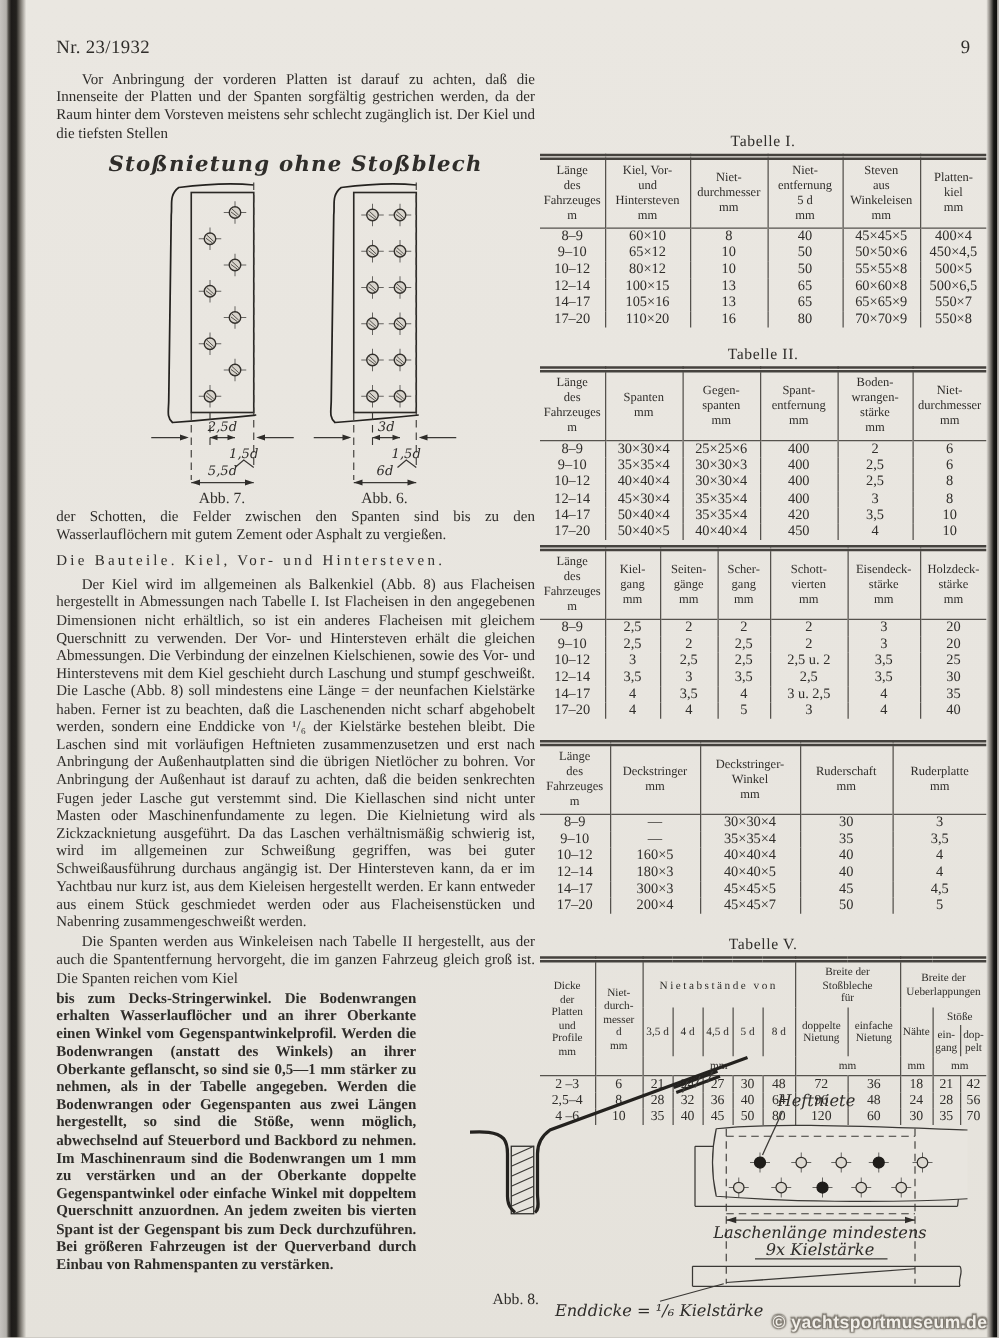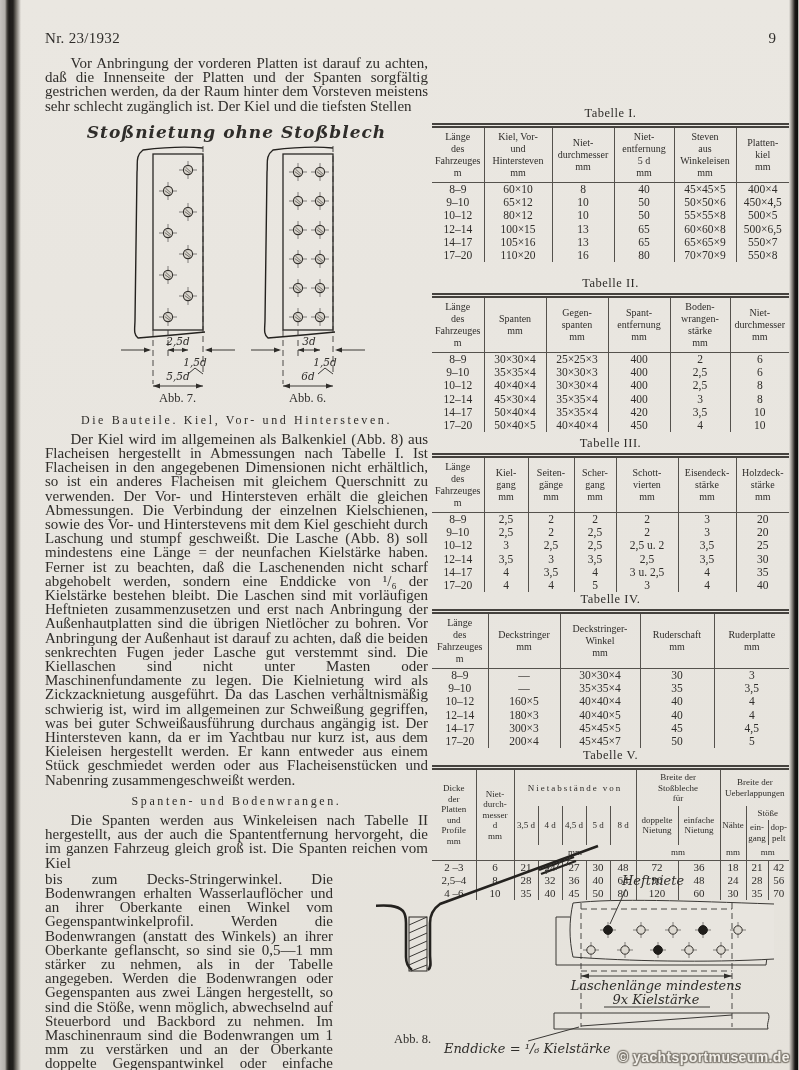--- a/index.html
+++ b/index.html
@@ -4,24 +4,24 @@
 <style>
   html,body{margin:0;padding:0;}
   body{width:799px;height:1070px;overflow:hidden;background:#b9b6b1;}
   .page{position:relative;width:798px;height:1070px;background:linear-gradient(180deg,#eae7e1 0%,#e8e5df 55%,#e5e2db 100%);font-family:"Liberation Serif",serif;color:#2f2d2a;overflow:hidden;}
   .edge-left{position:absolute;left:0;top:0;bottom:0;width:21px;background:linear-gradient(90deg,#c6c3bf 0px,#b3b0ab 5px,#4a4742 7px,#1d1b19 9px,#23211e 13px,#716d66 16px,rgba(233,230,224,0) 21px);}
   .edge-right{position:absolute;right:0;top:0;bottom:0;width:9px;background:linear-gradient(90deg,rgba(233,230,224,0) 0px,#8a8680 3px,#1a1917 6px,#0d0c0b 9px);}
   .hdr-left{position:absolute;left:45px;top:30px;font-size:15px;letter-spacing:.3px;}
   .hdr-page{position:absolute;right:22px;top:30px;font-size:15px;}
   
   .leftcol{position:absolute;left:45px;top:56px;width:383px;}
-  .para{font-size:15px;line-height:14.2px;text-align:justify;margin:0 0 2px 0;}
+  .para{font-size:12px;line-height:14.2px;text-align:justify;margin:0 0 2px 0;}
   .indent{text-indent:1.7em;}
-  .narrow{width:288px;}
-  .heading{font-size:12px;letter-spacing:2.6px;text-align:center;margin:7px 0 4px 0;white-space:nowrap;}
+  .narrow{width:288px;font-weight:bold;}
+  .heading{font-size:12px;letter-spacing:2.6px;text-align:left;margin:7px 0 4px 0;white-space:nowrap;}
   .figtitle{font-family:"DejaVu Serif",serif;font-style:italic;font-weight:600;font-size:17px;text-align:center;margin:9px 0 2px 0;letter-spacing:1px;}
   .figtop-wrap{text-align:left;}
   
   .rightcol{position:absolute;left:432px;top:0;width:357px;}
   .tblock{position:absolute;left:0;width:357px;margin-top:44px;}
   .tbl-title{text-align:center;font-size:12.5px;margin-bottom:2px;letter-spacing:.5px;}
   .dtable{border-collapse:collapse;width:100%;table-layout:fixed;border-top:5px double #45423e;color:#2f2d2a;}
   .dtable thead{border-bottom:1.5px solid #55524d;}
   .dtable th{font-weight:normal;font-size:10px;line-height:12px;white-space:pre-line;vertical-align:middle;padding:3px 1px;}
   .dtable td{font-size:11.5px;line-height:13.2px;padding:0 1px;text-align:center;}
@@ -124,23 +124,23 @@
           <path class="arrfill" d="M 228 206 l 7 -2.4 v 4.8 z"></path>
         <text class="fig-label-sm" x="218" y="222" text-anchor="middle">1,5d</text>
         <path class="thin" d="M 211 230 L 218 224 L 226 230"></path>
         <text class="fig-label-sm" x="201" y="236" text-anchor="middle">6d</text>
         <line class="thin" x1="176" y1="242" x2="226" y2="242"></line>
         <path class="arrfill" d="M 176 242 l 7 -2.4 v 4.8 z M 226 242 l -7 -2.4 v 4.8 z"></path>
         <text class="fig-cap" x="182" y="258">Abb. 6.</text>
       </svg>
     </div>
 
+    <p class="para">der Schotten, die Felder zwischen den Spanten sind bis zu den Wasserlauflöchern mit gutem Zement oder Asphalt zu vergießen.</p>
     <div class="heading">Die Bauteile.  Kiel, Vor- und Hintersteven.</div>
     <p class="para indent">Der Kiel wird im allgemeinen als Balkenkiel (Abb. 8) aus Flacheisen hergestellt in Abmessungen nach Tabelle I.  Ist Flacheisen in den angegebenen Dimensionen nicht erhältlich, so ist ein anderes Flacheisen mit gleichem Querschnitt zu verwenden.  Der Vor- und Hintersteven erhält die gleichen Abmessungen.  Die Verbindung der einzelnen Kielschienen, sowie des Vor- und Hinterstevens mit dem Kiel geschieht durch Laschung und stumpf geschweißt.  Die Lasche (Abb. 8) soll mindestens eine Länge = der neunfachen Kielstärke haben. Ferner ist zu beachten, daß die Laschenenden nicht scharf abgehobelt werden, sondern eine Enddicke von ¹/₆ der Kielstärke bestehen bleibt.  Die Laschen sind mit vorläufigen Heftnieten zusammenzusetzen und erst nach Anbringung der Außenhautplatten sind die übrigen Nietlöcher zu bohren.  Vor Anbringung der Außenhaut ist darauf zu achten, daß die beiden senkrechten Fugen jeder Lasche gut verstemmt sind.  Die Kiellaschen sind nicht unter Masten oder Maschinenfundamente zu legen.  Die Kielnietung wird als Zickzacknietung ausgeführt.  Da das Laschen verhältnismäßig schwierig ist, wird im allgemeinen zur Schweißung gegriffen, was bei guter Schweißausführung durchaus angängig ist.  Der Hintersteven kann, da er im Yachtbau nur kurz ist, aus dem Kieleisen hergestellt werden.  Er kann entweder aus einem Stück geschmiedet werden oder aus Flacheisenstücken und Nabenring zusammengeschweißt werden.</p>
-    <div class="heading">Spanten- und Bodenwrangen.</div>
     <p class="para indent">Die Spanten werden aus Winkeleisen nach Tabelle II hergestellt, aus der auch die Spantentfernung hervorgeht, die im ganzen Fahrzeug gleich groß ist.  Die Spanten reichen vom Kiel</p>
     <p class="para narrow">bis zum Decks-Stringerwinkel.  Die Bodenwrangen erhalten Wasserlauflöcher und an ihrer Oberkante einen Winkel vom Gegenspantwinkelprofil.  Werden die Bodenwrangen (anstatt des Winkels) an ihrer Oberkante geflanscht, so sind sie 0,5—1 mm stärker zu nehmen, als in der Tabelle angegeben.  Werden die Bodenwrangen oder Gegenspanten aus zwei Längen hergestellt, so sind die Stöße, wenn möglich, abwechselnd auf Steuerbord und Backbord zu nehmen.  Im Maschinenraum sind die Bodenwrangen um 1 mm zu verstärken und an der Oberkante doppelte Gegenspantwinkel oder einfache Winkel mit doppeltem Querschnitt anzuordnen.  An jedem zweiten bis vierten Spant ist der Gegenspant bis zum Deck durchzuführen. Bei größeren Fahrzeugen ist der Querverband durch Einbau von Rahmenspanten zu verstärken.</p>
   </div>
 
   <div class="rightcol">
 
     <div class="tblock" style="top:62px">
       <div class="tbl-title">Tabelle I.</div>
       <table class="dtable">
         <colgroup>
@@ -261,21 +261,21 @@
 mm</th>
               <th>Niet-
 durchmesser
 mm</th>
             </tr>
           </thead>
         <tbody>
             <tr>
               <td>8–9</td>
               <td>30×30×4</td>
-              <td>25×25×3</td>
+              <td>25×25×6</td>
               <td>400</td>
               <td>2</td>
               <td>6</td>
             </tr>
             <tr>
               <td>9–10</td>
               <td>35×35×4</td>
               <td>30×30×3</td>
               <td>400</td>
               <td>2,5</td>
@@ -311,21 +311,20 @@
               <td>40×40×4</td>
               <td>450</td>
               <td>4</td>
               <td>10</td>
             </tr>
           </tbody>
       </table>
     </div>
 
     <div class="tblock" style="top:392px">
-      <div class="tbl-title">Tabelle III.</div>
       <table class="dtable">
         <colgroup>
             <col style="width:52px">
             <col style="width:44px">
             <col style="width:46px">
             <col style="width:42px">
             <col style="width:62px">
             <col style="width:58px">
             <col style="width:53px">
           </colgroup>
@@ -408,21 +407,20 @@
               <td>5</td>
               <td>3</td>
               <td>4</td>
               <td>40</td>
             </tr>
           </tbody>
       </table>
     </div>
 
     <div class="tblock" style="top:548px">
-      <div class="tbl-title">Tabelle IV.</div>
       <table class="dtable">
         <colgroup>
             <col style="width:56px">
             <col style="width:72px">
             <col style="width:80px">
             <col style="width:74px">
             <col style="width:75px">
           </colgroup>
         <thead>
             <tr>

